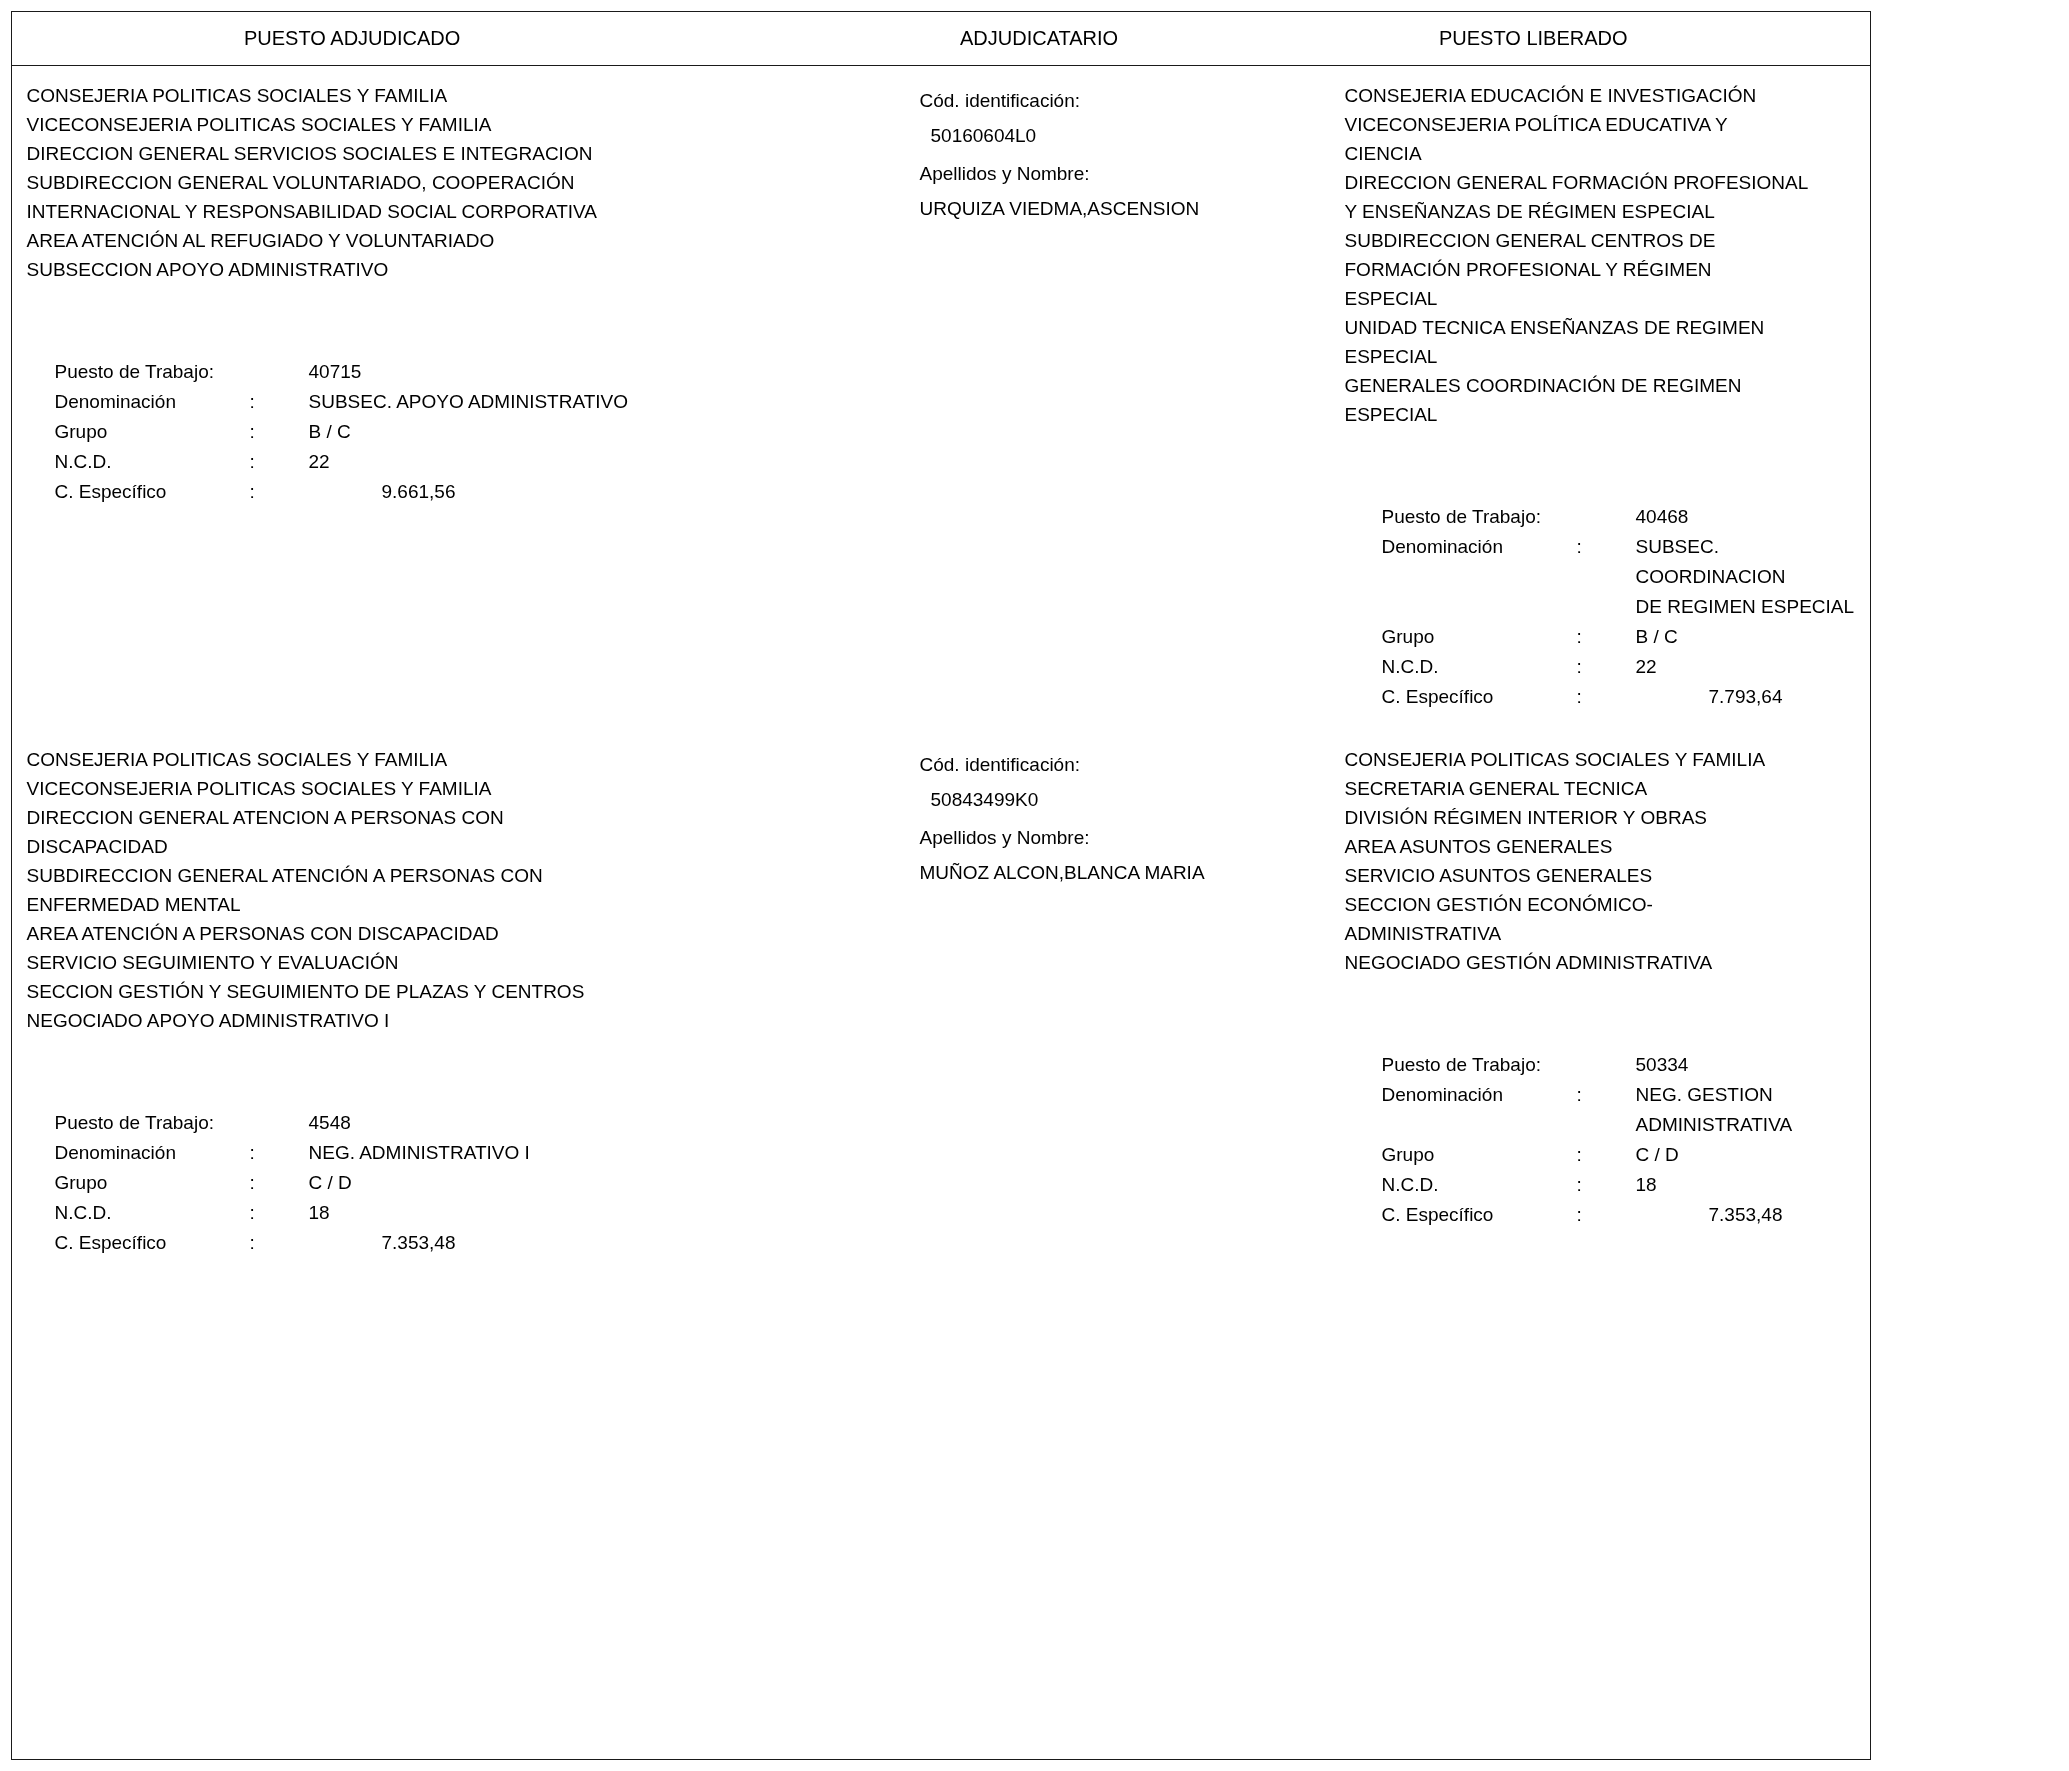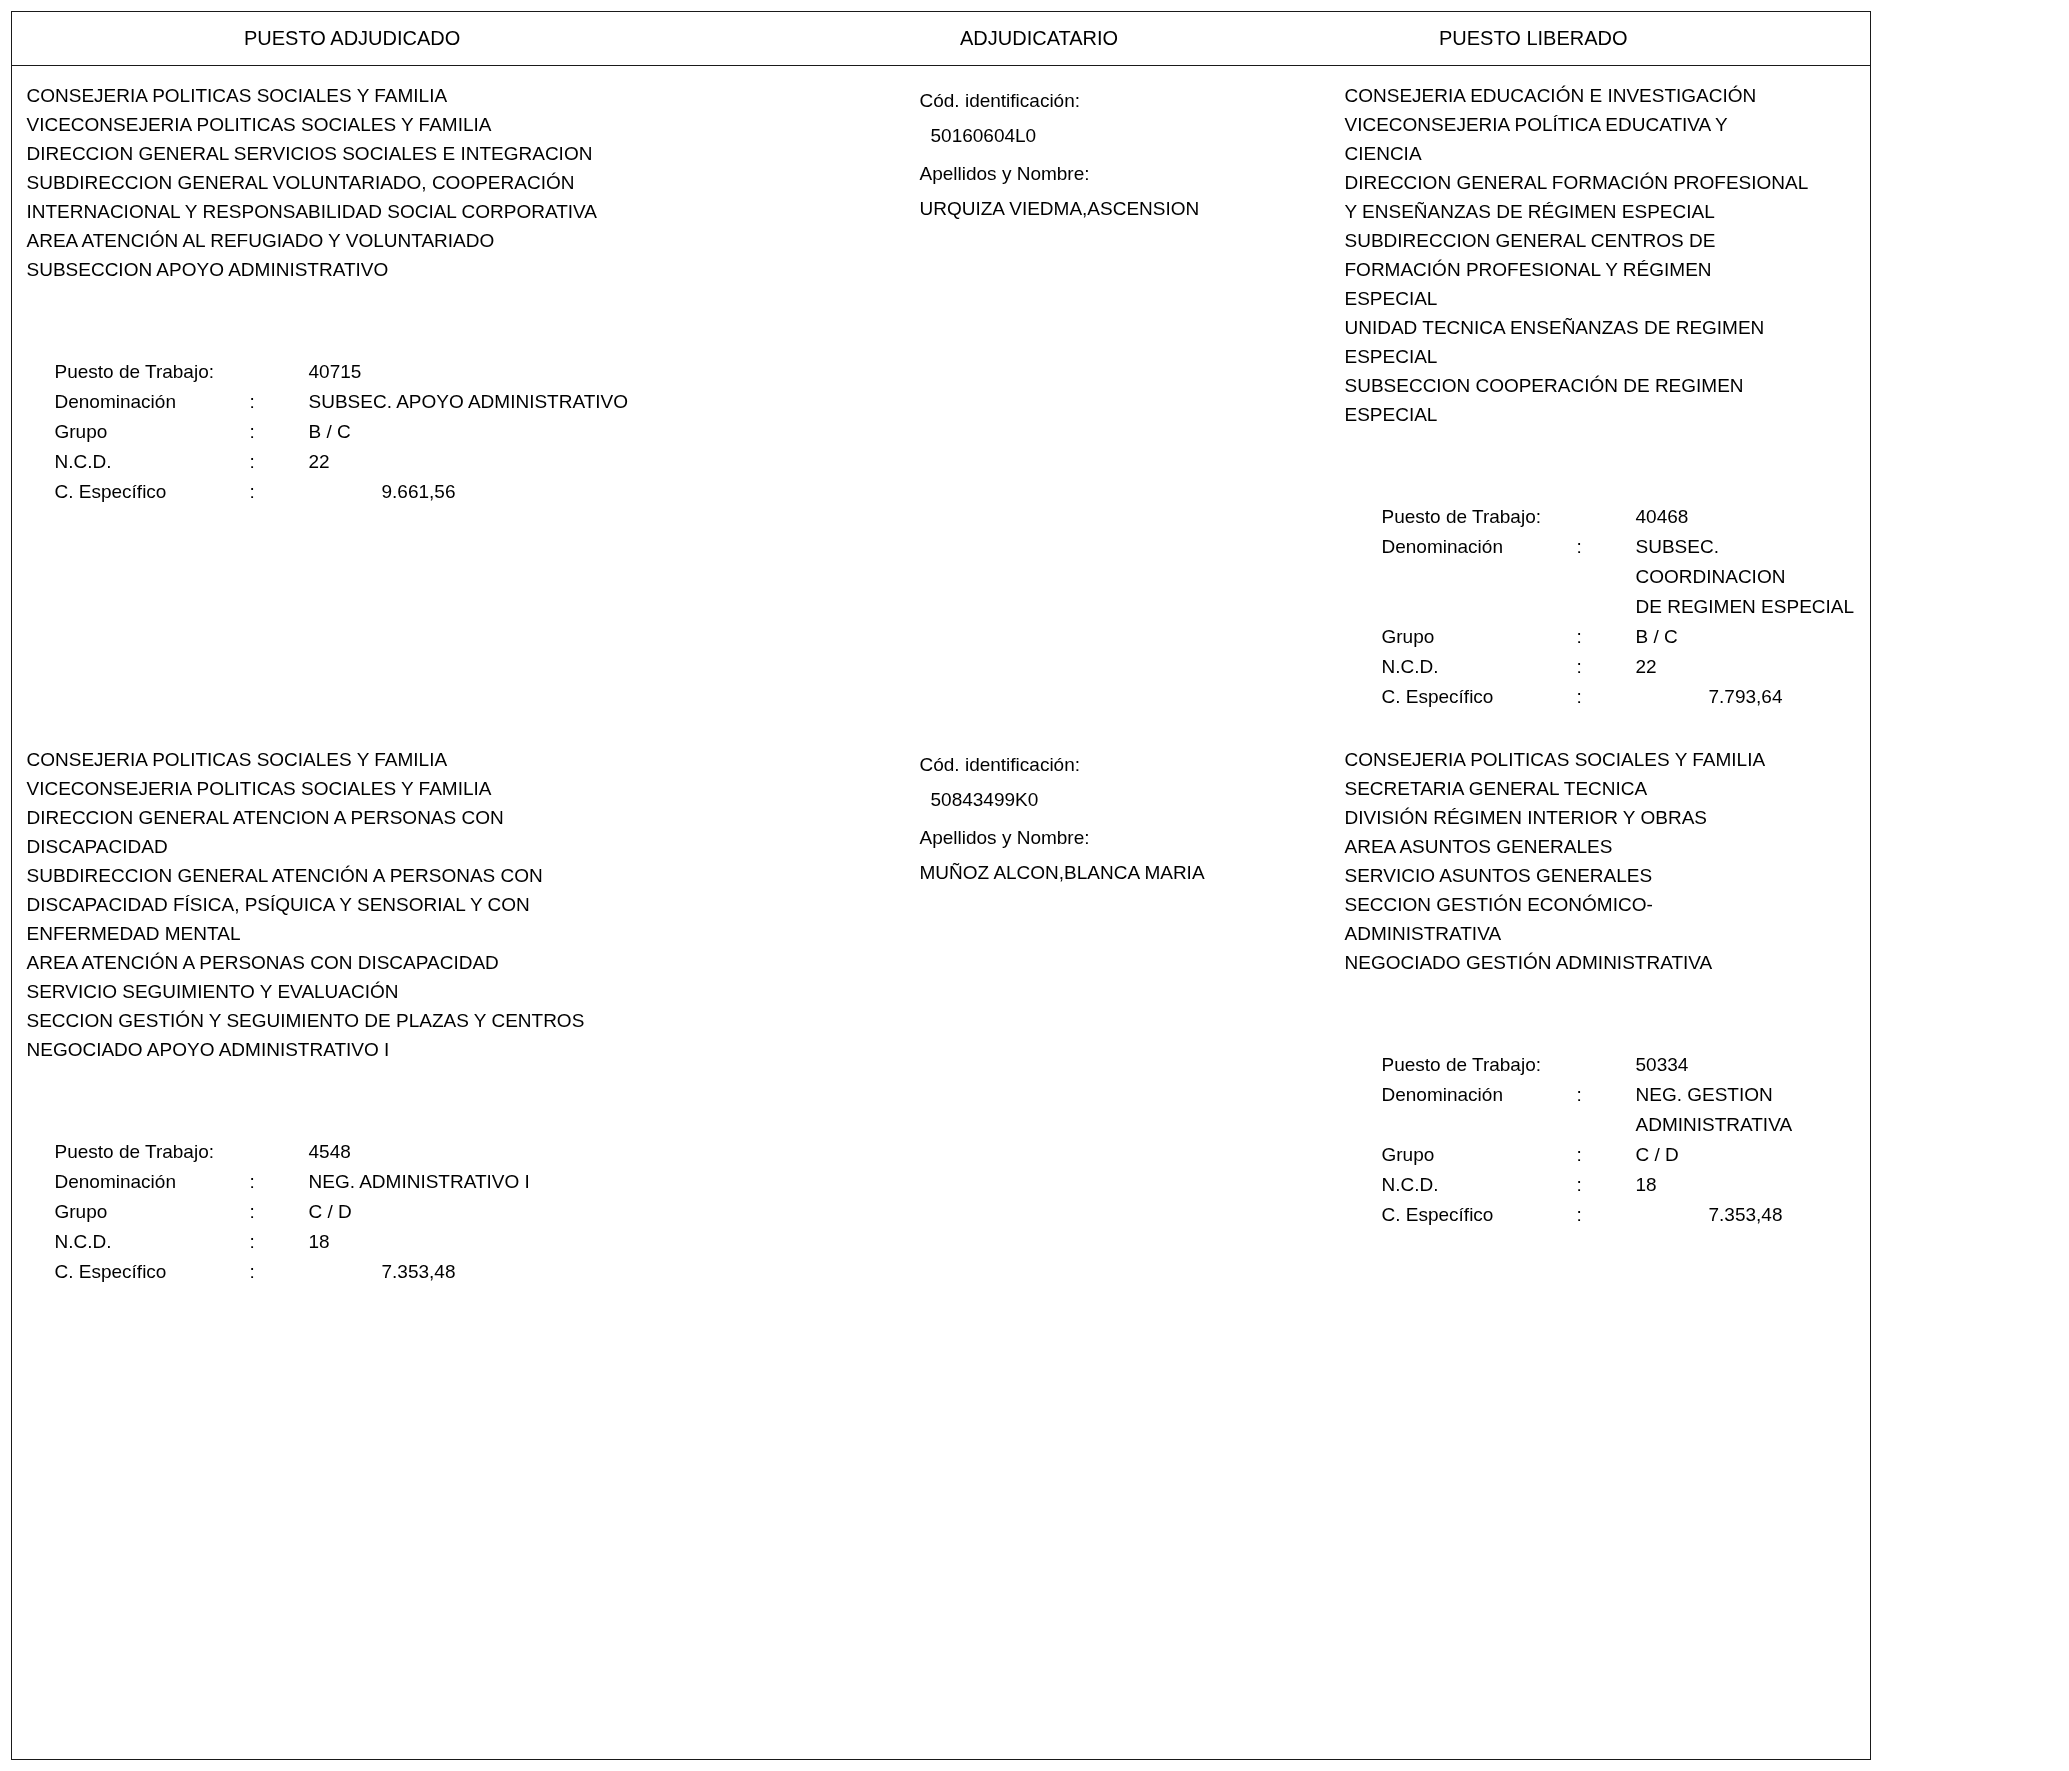--- a/index.html
+++ b/index.html
@@ -155,21 +155,21 @@
               <div class="org-line">CONSEJERIA EDUCACIÓN E INVESTIGACIÓN</div>
               <div class="org-line">VICECONSEJERIA POLÍTICA EDUCATIVA Y</div>
               <div class="org-line">CIENCIA</div>
               <div class="org-line">DIRECCION GENERAL FORMACIÓN PROFESIONAL</div>
               <div class="org-line">Y ENSEÑANZAS DE RÉGIMEN ESPECIAL</div>
               <div class="org-line">SUBDIRECCION GENERAL CENTROS DE</div>
               <div class="org-line">FORMACIÓN PROFESIONAL Y RÉGIMEN</div>
               <div class="org-line">ESPECIAL</div>
               <div class="org-line">UNIDAD TECNICA ENSEÑANZAS DE REGIMEN</div>
               <div class="org-line">ESPECIAL</div>
-              <div class="org-line">SUBSECCION COOPERACIÓN DE REGIMEN</div>
+              <div class="org-line">GENERALES COORDINACIÓN DE REGIMEN</div>
               <div class="org-line">ESPECIAL</div>
             </div>
       <div class="details">
               <div class="detail-row">
                 <div class="d-label">Puesto de Trabajo:</div>
                 <div class="d-sep"></div>
                 <div class="d-val">40468</div>
               </div>
               <div class="detail-row">
                 <div class="d-label">Denominación</div>
@@ -197,21 +197,20 @@
   </div>
 
   <div class="record">
     <div class="cell col-adjudicado">
       <div class="org">
               <div class="org-line">CONSEJERIA POLITICAS SOCIALES Y FAMILIA</div>
               <div class="org-line">VICECONSEJERIA POLITICAS SOCIALES Y FAMILIA</div>
               <div class="org-line">DIRECCION GENERAL ATENCION A PERSONAS CON</div>
               <div class="org-line">DISCAPACIDAD</div>
               <div class="org-line">SUBDIRECCION GENERAL ATENCIÓN A PERSONAS CON</div>
-              <div class="org-line">DISCAPACIDAD FÍSICA, PSÍQUICA Y SENSORIAL Y CON</div>
               <div class="org-line">ENFERMEDAD MENTAL</div>
               <div class="org-line">AREA ATENCIÓN A PERSONAS CON DISCAPACIDAD</div>
               <div class="org-line">SERVICIO SEGUIMIENTO Y EVALUACIÓN</div>
               <div class="org-line">SECCION GESTIÓN Y SEGUIMIENTO DE PLAZAS Y CENTROS</div>
               <div class="org-line">NEGOCIADO APOYO ADMINISTRATIVO I</div>
             </div>
       <div class="details">
               <div class="detail-row">
                 <div class="d-label">Puesto de Trabajo:</div>
                 <div class="d-sep"></div>

